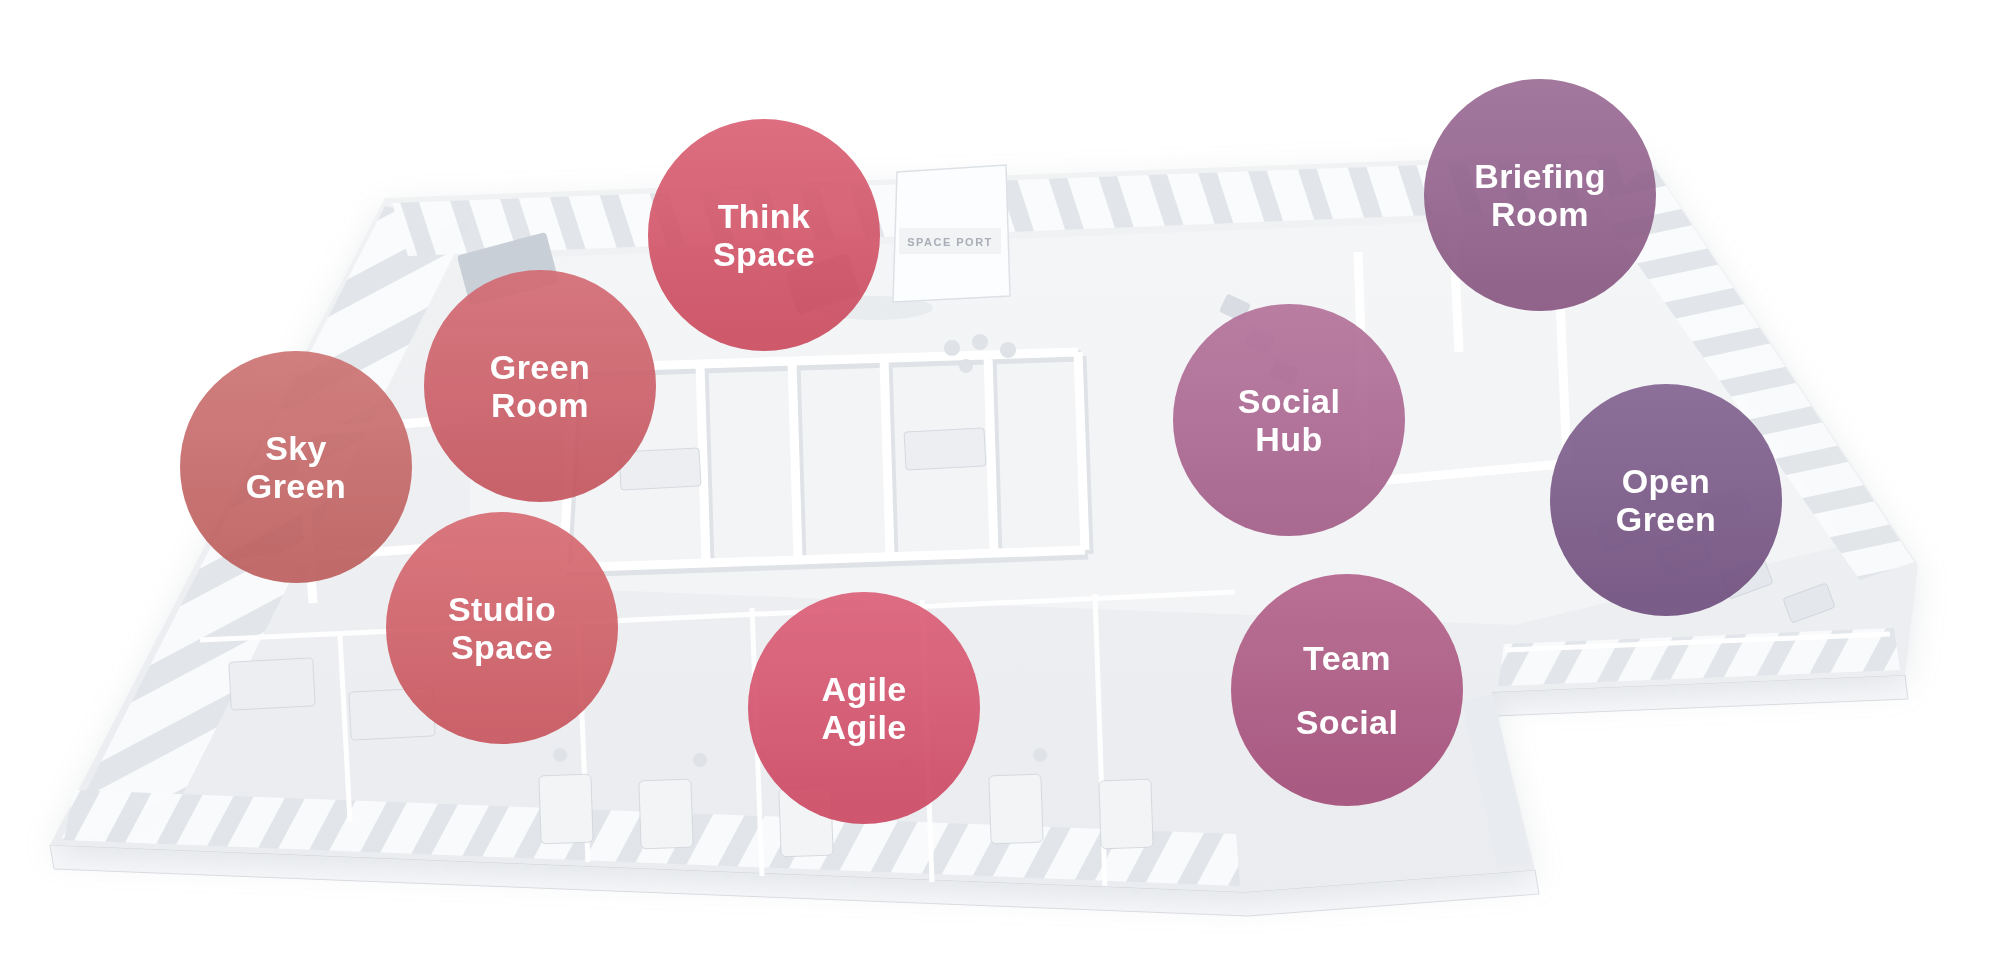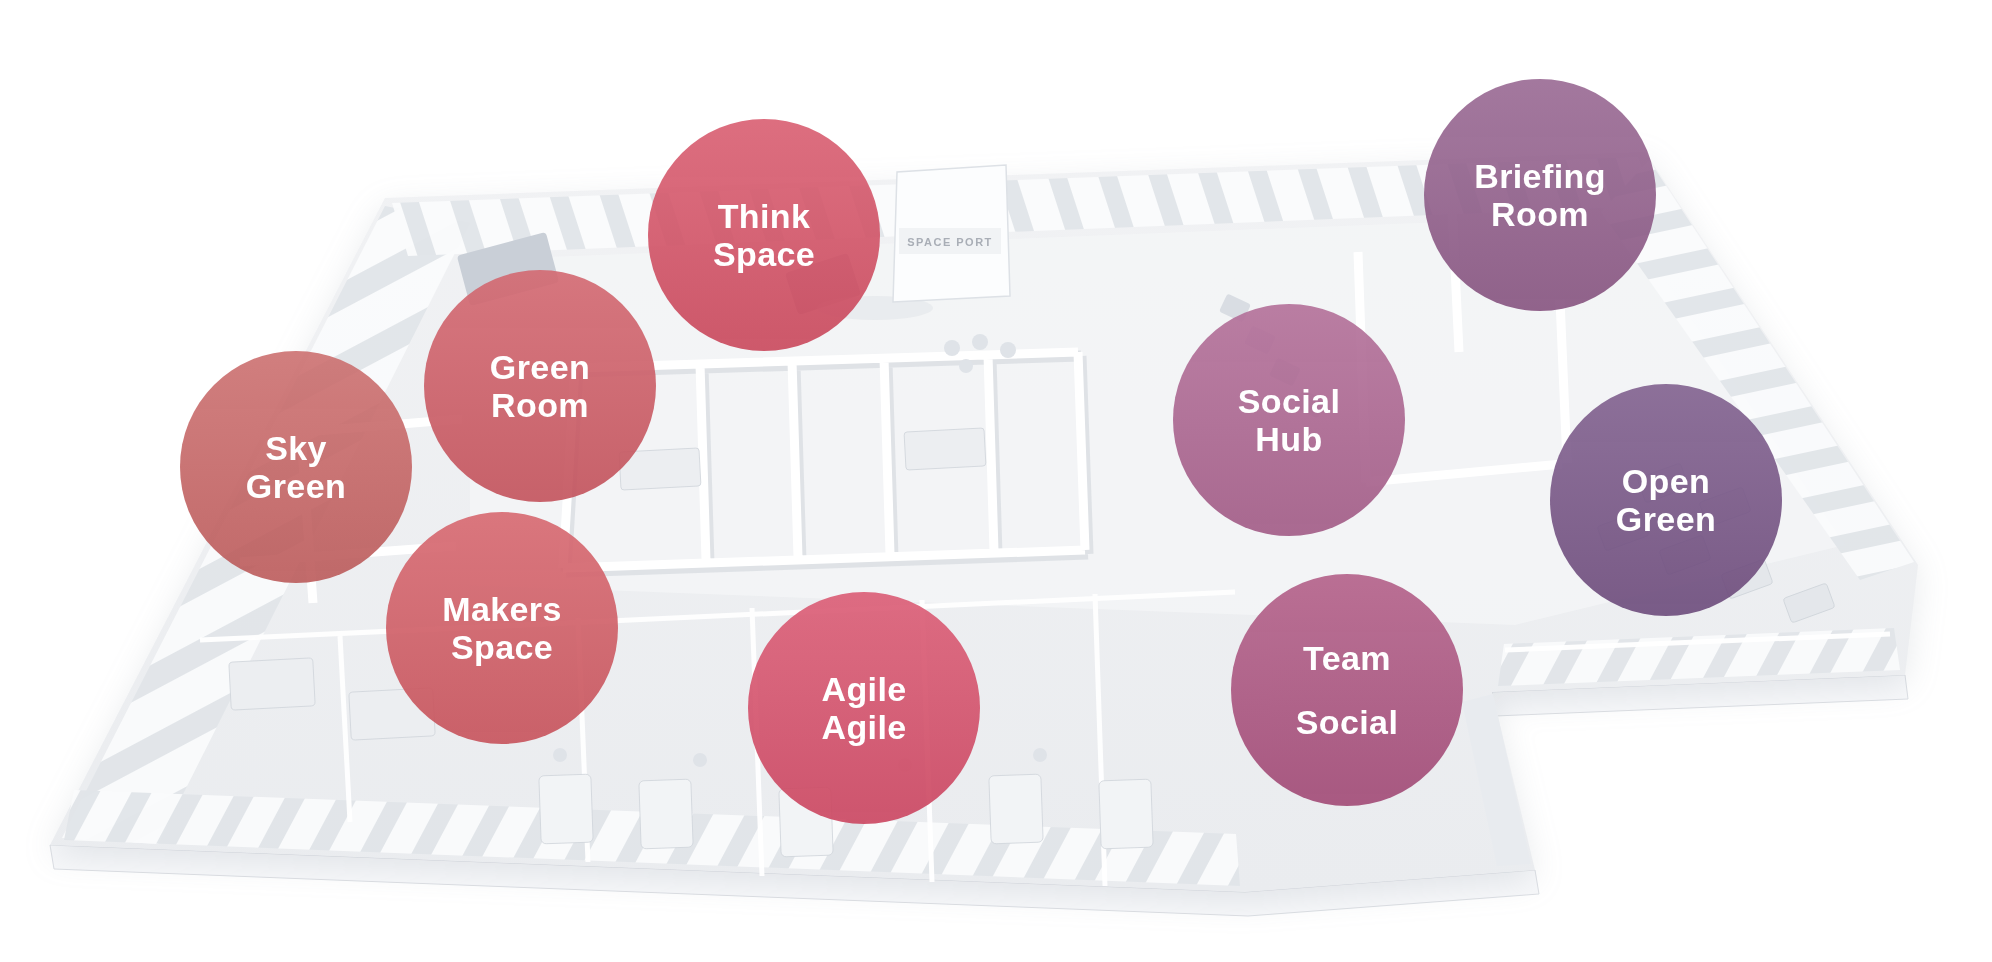--- a/index.html
+++ b/index.html
@@ -148,21 +148,21 @@
   </div>
   <div class="zone z1" style="background-color: rgba(206, 85, 95, 0.89); color: rgb(255, 255, 255); align-items: center;">
     <span class="zl">Green</span>
     <span class="zl">Room</span>
   </div>
   <div class="zone z2" style="background-color: rgba(212, 74, 96, 0.89); color: rgb(255, 255, 255);">
     <span class="zl">Think</span>
     <span class="zl">Space</span>
   </div>
   <div class="zone z3" style="background-color: rgba(210, 85, 94, 0.89); color: rgb(255, 255, 255);">
-    <span class="zl">Makers</span>
+    <span class="zl">Studio</span>
     <span class="zl">Space</span>
   </div>
   <div class="zone z4" style="background-color: rgba(214, 72, 100, 0.89); color: rgb(255, 255, 255); align-items: center;">
     <span class="zl">Agile</span>
     <span class="zl">Agile</span>
   </div>
   <div class="zone z6" style="background-color: rgba(170, 94, 140, 0.89); color: rgb(255, 255, 255);">
     <span class="zl">Social</span>
     <span class="zl">Hub</span>
   </div>

